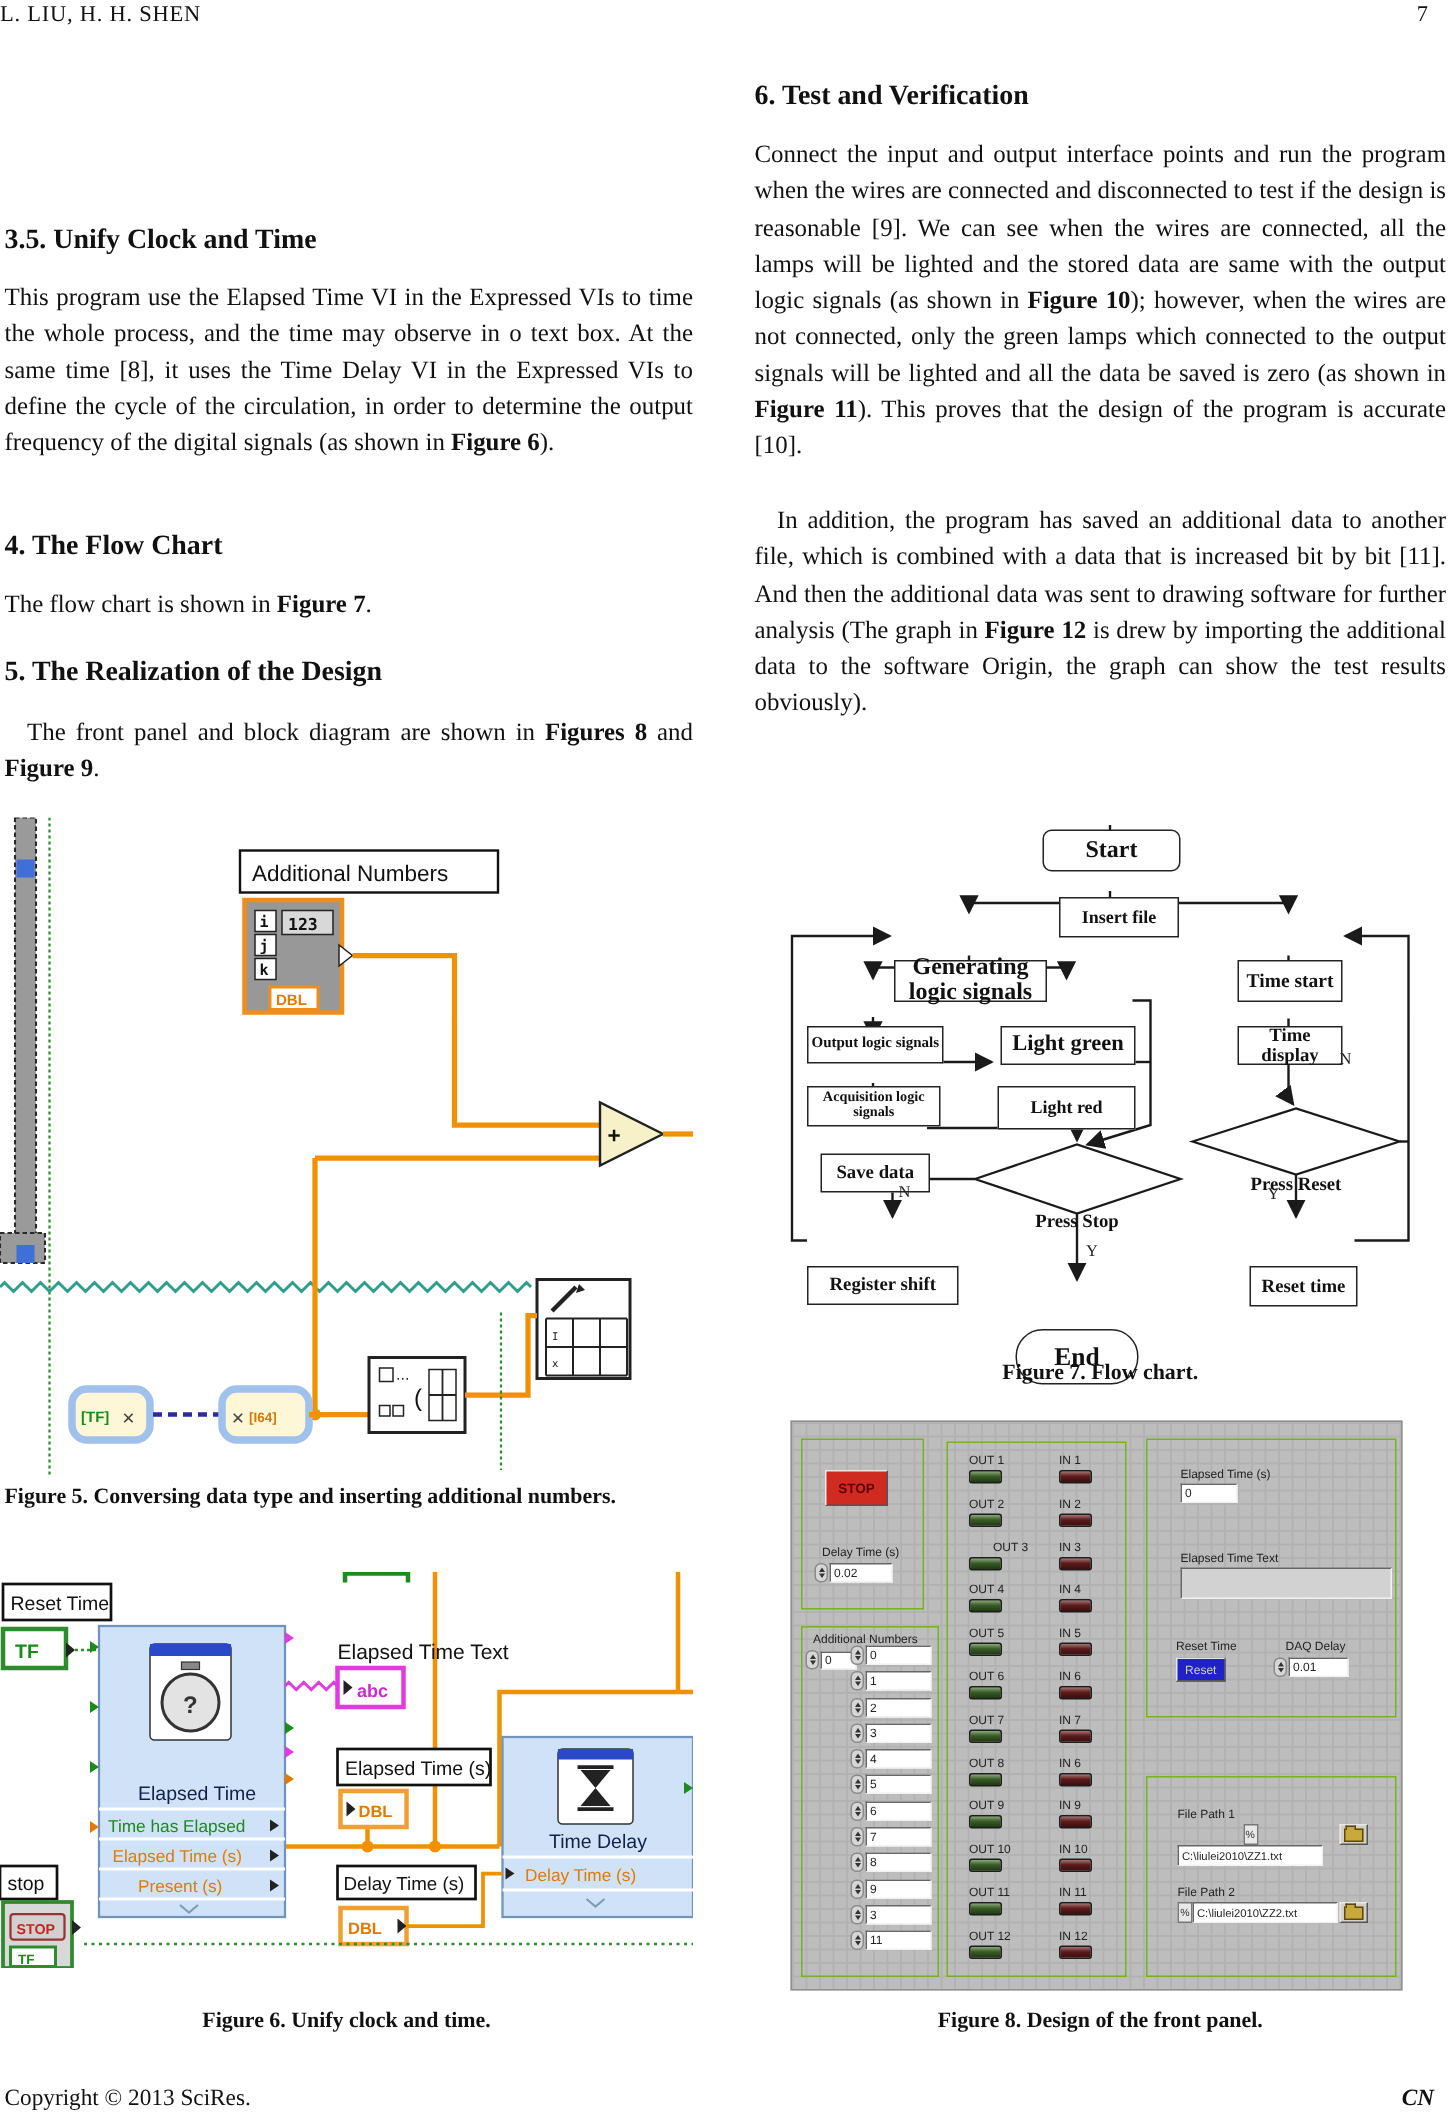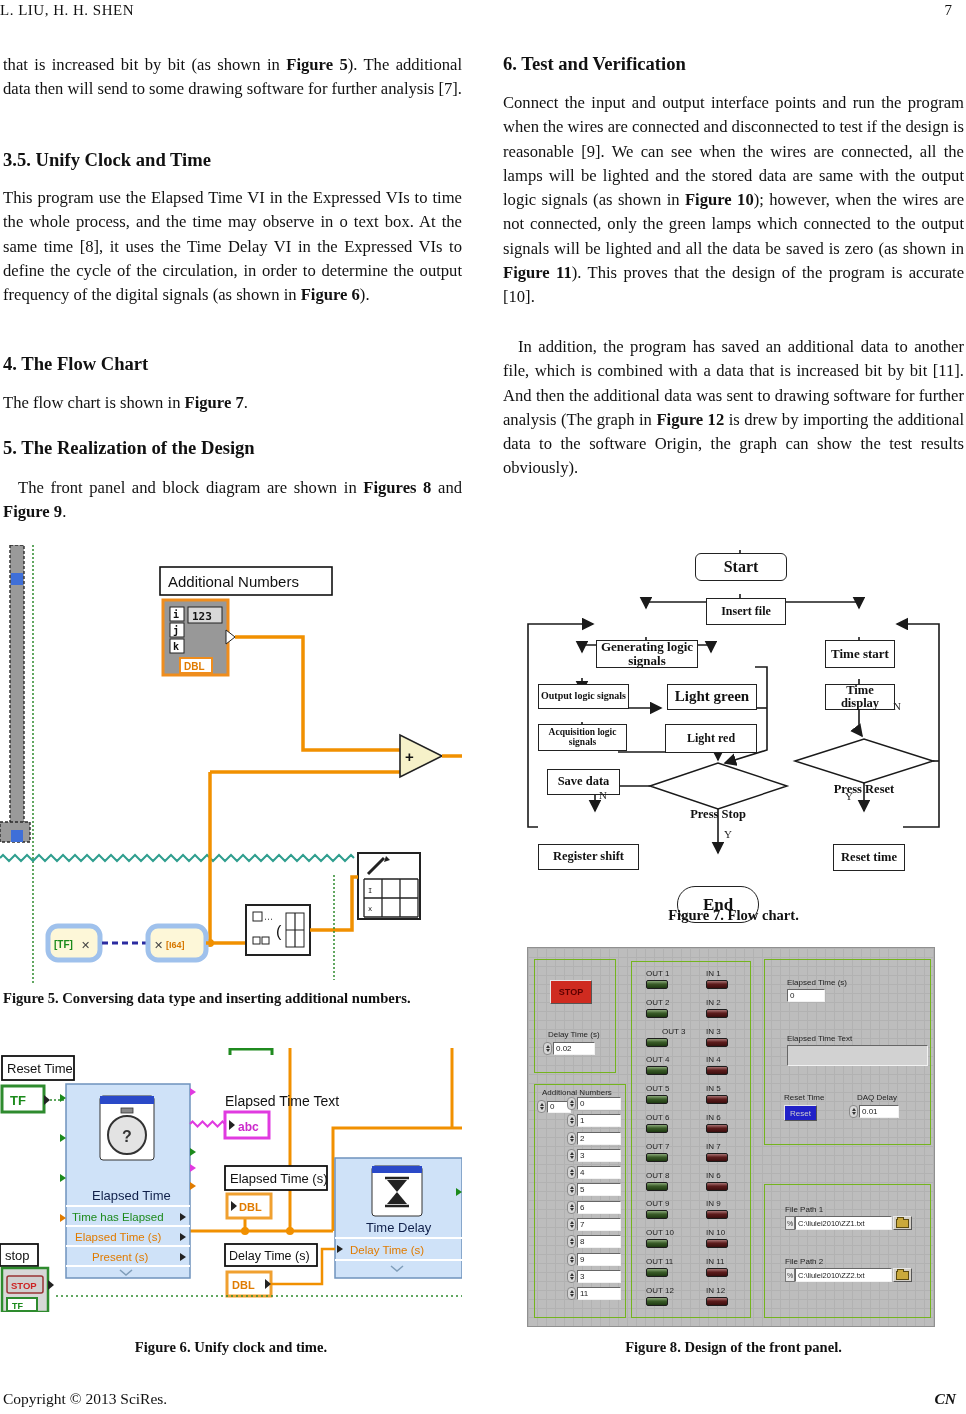--- a/index.html
+++ b/index.html
@@ -47,21 +47,20 @@
   .pathglyph{width:8px;height:12px;background:#e8e8e8;border:1px solid #777;font-size:7px;display:flex;align-items:center;justify-content:center;color:#333;}
 </style>
 </head>
 <body>
 
 <div class="page">
 
   <div class="hdr-title">L. LIU, H. H. SHEN</div>
   <div class="hdr-page">7</div>
 
-  <p class="blk body-p" style="left:3px;top:53px;width:459px;"><span>that is increased bit by bit (as shown in </span><b>Figure 5</b><span>). The additional data then will send to some drawing software for further analysis [7].</span></p>
   <h3 class="blk sec" style="left:3px;top:149px;width:459px;">3.5. Unify Clock and Time</h3>
   <p class="blk body-p" style="left:3px;top:186px;width:459px;"><span>This program use the Elapsed Time VI in the Expressed VIs to time the whole process, and the time may observe in o text box. At the same time [8], it uses the Time Delay VI in the Expressed VIs to define the cycle of the circulation, in order to determine the output frequency of the digital signals (as shown in </span><b>Figure 6</b><span>).</span></p>
   <h3 class="blk sec" style="left:3px;top:353px;width:459px;">4. The Flow Chart</h3>
   <p class="blk body-p" style="left:3px;top:391px;width:459px;"><span>The flow chart is shown in </span><b>Figure 7</b><span>.</span></p>
   <h3 class="blk sec" style="left:3px;top:437px;width:459px;">5. The Realization of the Design</h3>
   <p class="blk body-p indent" style="left:3px;top:476px;width:459px;"><span>The front panel and block diagram are shown in </span><b>Figures 8</b><span> and </span><b>Figure 9</b><span>.</span></p>
 
   <div class="figbox" style="left:0;top:545px;width:462px;height:440px;">
     <svg width="462" height="440" viewBox="0 0 462 440">
       <rect x="10" y="0" width="14" height="285" fill="#9a9a9a" stroke="#2a2a2a" stroke-width="1.4" stroke-dasharray="3,2"></rect>
@@ -248,21 +247,21 @@
         <line x1="193" y1="287" x2="193" y2="331" marker-end="url(#arr)"></line>
         <line x1="339" y1="261" x2="339" y2="289" marker-end="url(#arr)"></line>
         <line x1="408" y1="239" x2="414" y2="239"></line>
         <polyline points="378,305 414,305 414,102 372,102" marker-end="url(#arr)"></polyline>
       </g>
       <polygon points="125,264 193,241 262,264 193,287" fill="#fff" stroke="#1a1a1a" stroke-width="1.5"></polygon>
       <polygon points="270,239 339,217 408,239 339,261" fill="#fff" stroke="#1a1a1a" stroke-width="1.5"></polygon>
     </svg>
     <div class="fc-node" style="left:170px;top:2px;width:90px;height:26px;border-radius:6px;font-size:16px;">Start</div>
     <div class="fc-node" style="left:181px;top:47px;width:78px;height:25px;font-size:12px;">Insert file</div>
-    <div class="fc-node" style="left:71px;top:89px;width:100px;height:26px;font-size:13px;">Generating logic signals</div>
+    <div class="fc-node" style="left:71px;top:89px;width:100px;height:26px;font-size:16px;">Generating logic signals</div>
     <div class="fc-node" style="left:300px;top:89px;width:68px;height:26px;font-size:13px;">Time start</div>
     <div class="fc-node" style="left:13px;top:133px;width:89px;height:23px;font-size:10px;">Output logic signals</div>
     <div class="fc-node" style="left:142px;top:133px;width:88px;height:24px;font-size:15px;">Light green</div>
     <div class="fc-node" style="left:300px;top:133px;width:68px;height:24px;font-size:12.5px;">Time display</div>
     <div class="fc-node" style="left:13px;top:173px;width:89px;height:27px;font-size:9.5px;padding:0 6px;box-sizing:border-box;">Acquisition logic signals</div>
     <div class="fc-node" style="left:140px;top:173px;width:90px;height:27px;font-size:12px;">Light red</div>
     <div class="fc-node" style="left:22px;top:218px;width:71px;height:24px;font-size:12.5px;">Save data</div>
     <div class="fc-node" style="left:133px;top:254px;width:120px;height:20px;border:none;background:transparent;font-size:12.5px;">Press Stop</div>
     <div class="fc-node" style="left:279px;top:229px;width:120px;height:20px;border:none;background:transparent;font-size:12.5px;">Press Reset</div>
     <div class="fc-node" style="left:13px;top:293px;width:99px;height:24px;font-size:12.5px;">Register shift</div>
@@ -475,21 +474,21 @@
         <span class="arrs">
             <i class="up"></i>
             <i class="dn"></i>
           </span>
         <span class="sunken" style="width:40px;height:13px;">0.01</span>
       </div>
     </div>
 
     <div class="lvpanel" style="left:236px;top:236px;width:165px;height:132px;">
       <div class="lvlabel" style="left:20px;top:20px;">File Path 1</div>
-      <div style="position:absolute;left:20px;top:31px;display:flex;align-items:center;">
+      <div style="position:absolute;left:20px;top:31px;display:flex;align-items:center;flex-direction:column;">
         <span class="pathglyph">%</span>
         <span class="sunken" style="width:97px;height:14px;font-size:7.5px;white-space:nowrap;overflow:hidden;">C:\liulei2010\ZZ1.txt</span>
       </div>
       <div class="folderbtn btn3d" style="left:128px;top:31px;">
           <span class="folderglyph"></span>
         </div>
       <div class="lvlabel" style="left:20px;top:72px;">File Path 2</div>
       <div style="position:absolute;left:20px;top:83px;display:flex;align-items:center;">
         <span class="pathglyph">%</span>
         <span class="sunken" style="width:97px;height:14px;font-size:7.5px;white-space:nowrap;overflow:hidden;">C:\liulei2010\ZZ2.txt</span>

